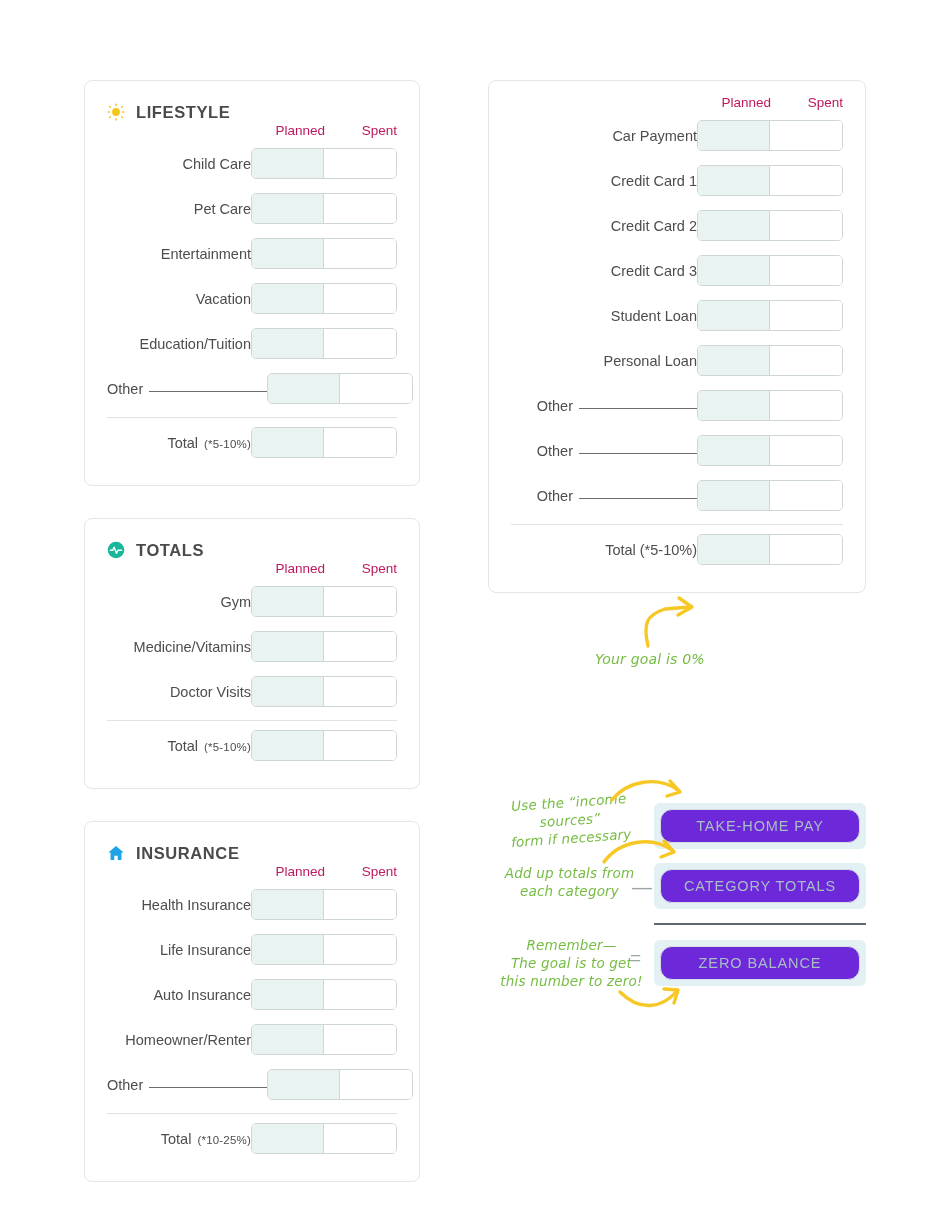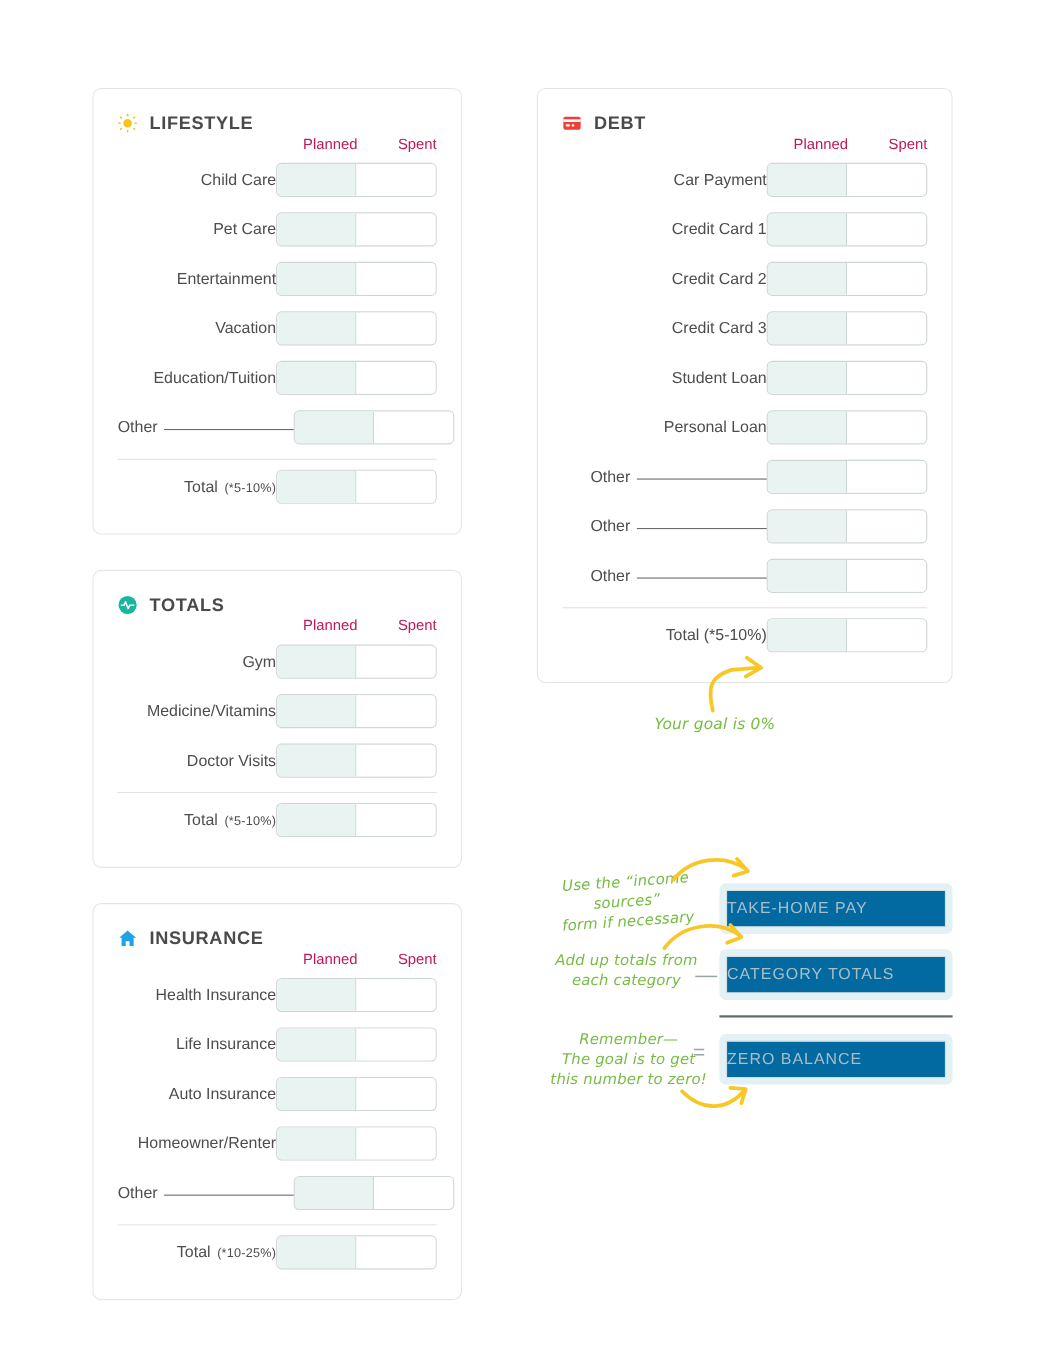--- a/index.html
+++ b/index.html
@@ -198,26 +198,26 @@
     width: 212px;
   }
   .calc-box {
     background: #e3f0f4;
     border-radius: 6px;
     padding: 6px;
     margin-bottom: 14px;
   }
   .calc-inner {
     border: 1px solid #d3dfe2;
-    border-radius: 1px;
-    background: #0369a1;
+    border-radius: 12px;
+    background: #6d28d9;
     height: 34px;
     display: flex;
     align-items: center;
-    justify-content: flex-start;
+    justify-content: center;
   }
   .calc-inner span {
     font-size: 14.5px;
     color: #a8bfc6;
     letter-spacing: 0.9px;
   }
   .calc-rule {
     height: 1.5px;
     background: #5f6a6d;
     margin: 4px 0 15px 0;
@@ -469,29 +469,20 @@
         <div class="inputs">
           <div class="planned"></div>
           <div class="spent"></div>
         </div>
       </div>
     </div>
   </div>
 
   <div class="col-right">
     <div class="card">
-      <div class="card-head">
-        <svg class="cat-icon" viewBox="0 0 24 24">
-          <rect x="1.5" y="4.2" width="21" height="15.6" rx="2.4" fill="#ef3e36"></rect>
-          <rect x="1.5" y="7.3" width="21" height="3.2" fill="#ffffff"></rect>
-          <rect x="4.4" y="13.4" width="5.1" height="2.7" rx="1.2" fill="#ffffff"></rect>
-          <rect x="11.6" y="13.4" width="3.2" height="2.7" rx="1.2" fill="#ffffff"></rect>
-        </svg>
-        <div class="card-title">DEBT</div>
-      </div>
 
       <div class="col-heads">
         <div class="ch">Planned</div>
         <div class="ch">Spent</div>
       </div>
 
       <div class="row">
         <div class="row-label">
           <span>Car Payment</span>
         </div>

